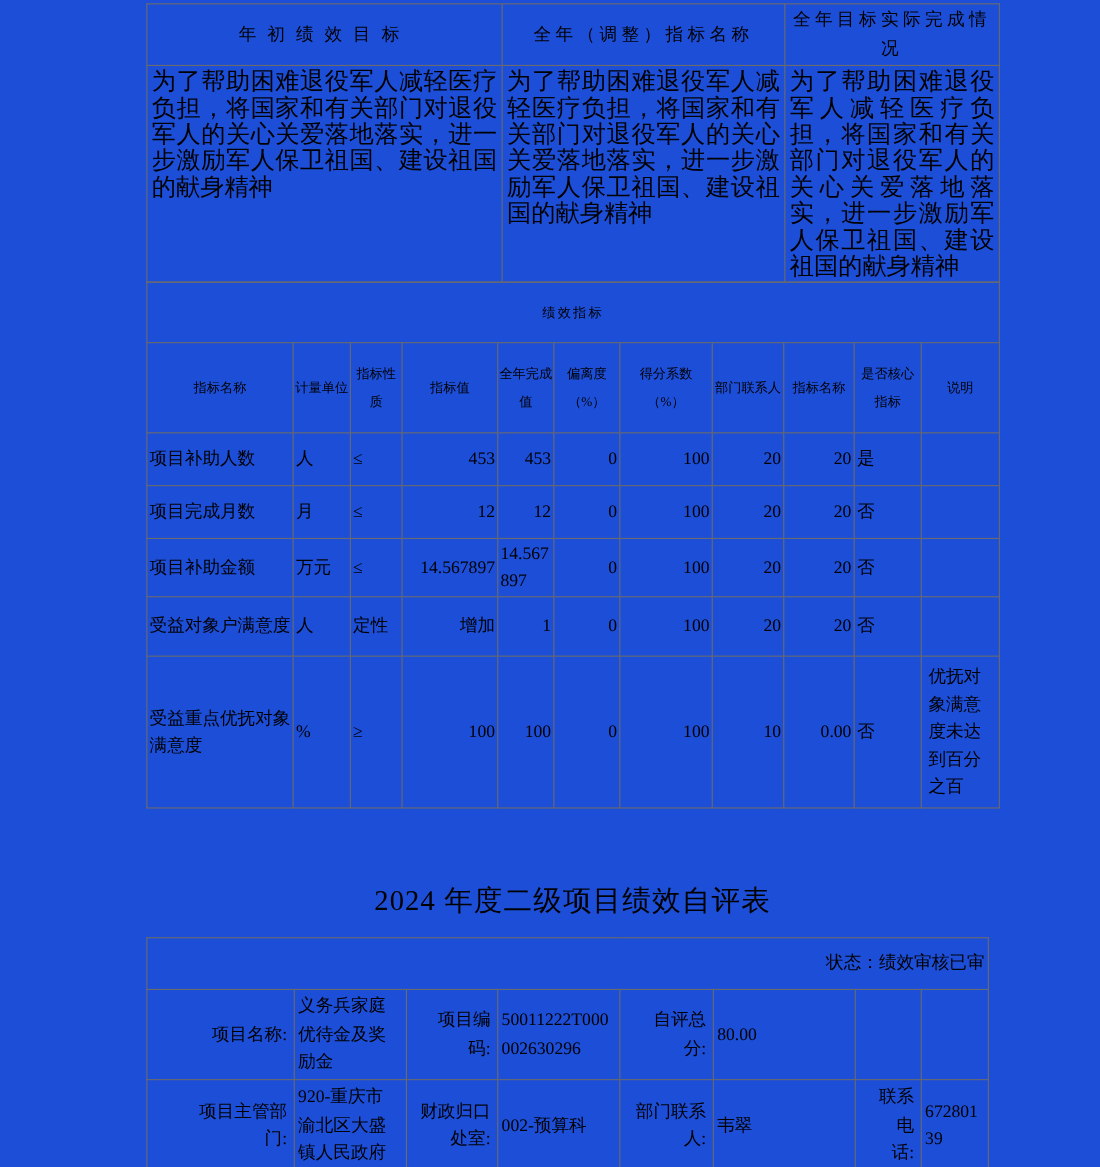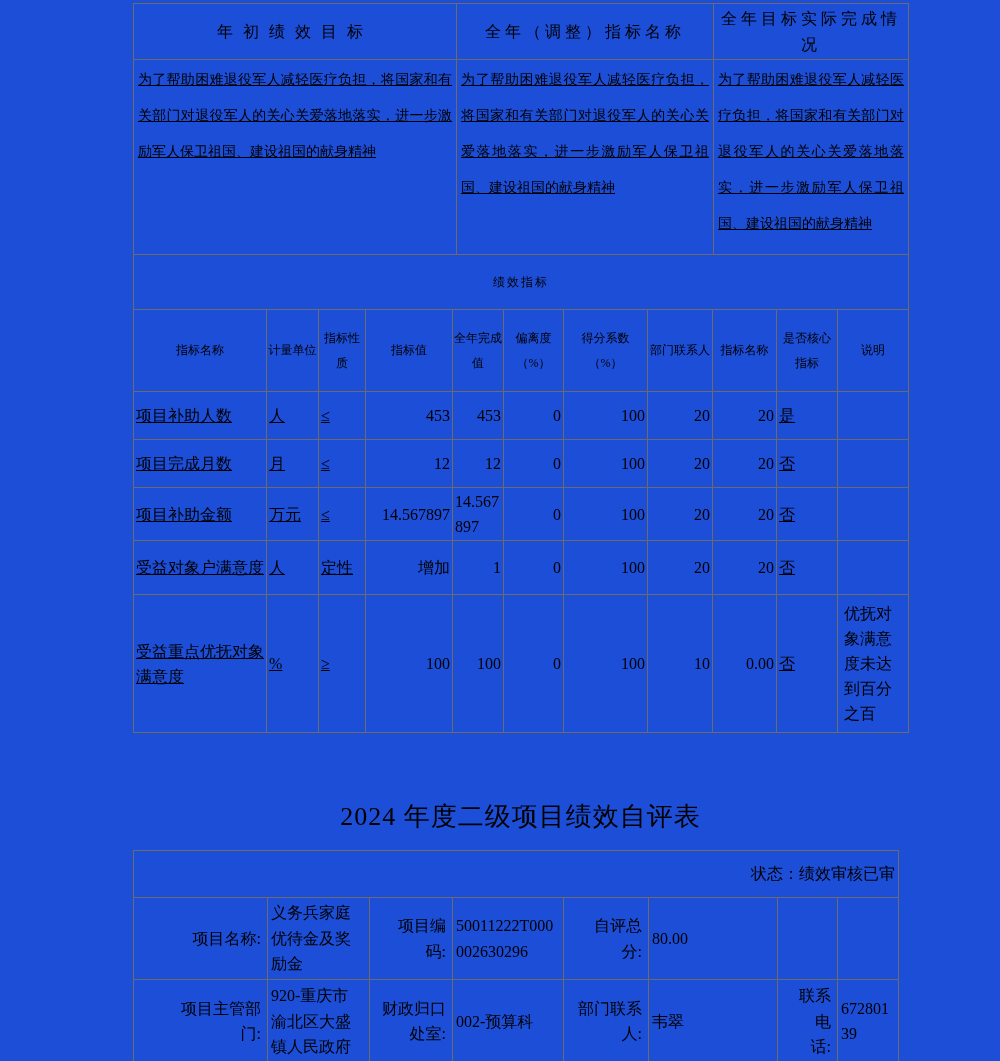--- a/index.html
+++ b/index.html
@@ -20,35 +20,35 @@
   .goals { width: 775px; }
   .goals th {
     text-align: center; vertical-align: middle;
     font-size: 16px; line-height: 1.6; padding: 2px;
   }
   .goals th.g0 { letter-spacing: 10px; }
   .goals th.g1 { letter-spacing: 4px; }
   .goals th.g2 { letter-spacing: 4px; }
   .goals td {
     vertical-align: top; text-align: justify;
-    font-size: 14px; line-height: 36px; padding: 2px 4px; text-decoration: underline;
+    font-size: 22px; line-height: 24px; padding: 2px 4px;
   }
 
   
   .ind { width: 775px; }
   .ind th {
     text-align: center; vertical-align: middle;
     font-size: 12px; line-height: 25px; padding: 1px;
   }
   .ind th.section { letter-spacing: 2px; }
   .ind td {
     font-size: 16px; line-height: 25px;
     vertical-align: middle; padding: 1px 2px;
   }
-  .ind td.l { text-align: left; padding-left: 2px; text-decoration: underline; }
+  .ind td.l { text-align: left; padding-left: 2px; }
   .ind td.r { text-align: right; padding-right: 2px; }
   .ind td.num-wrap { text-align: left; word-break: break-all; padding: 1px 2px; }
   .ind td.note { text-align: left; padding: 2px 6px; }
 
   
   .title {
     width: 775px; text-align: center;
     font-size: 26px; font-weight: normal;
     letter-spacing: 1px;
     margin: 66px 0 16px 0;

